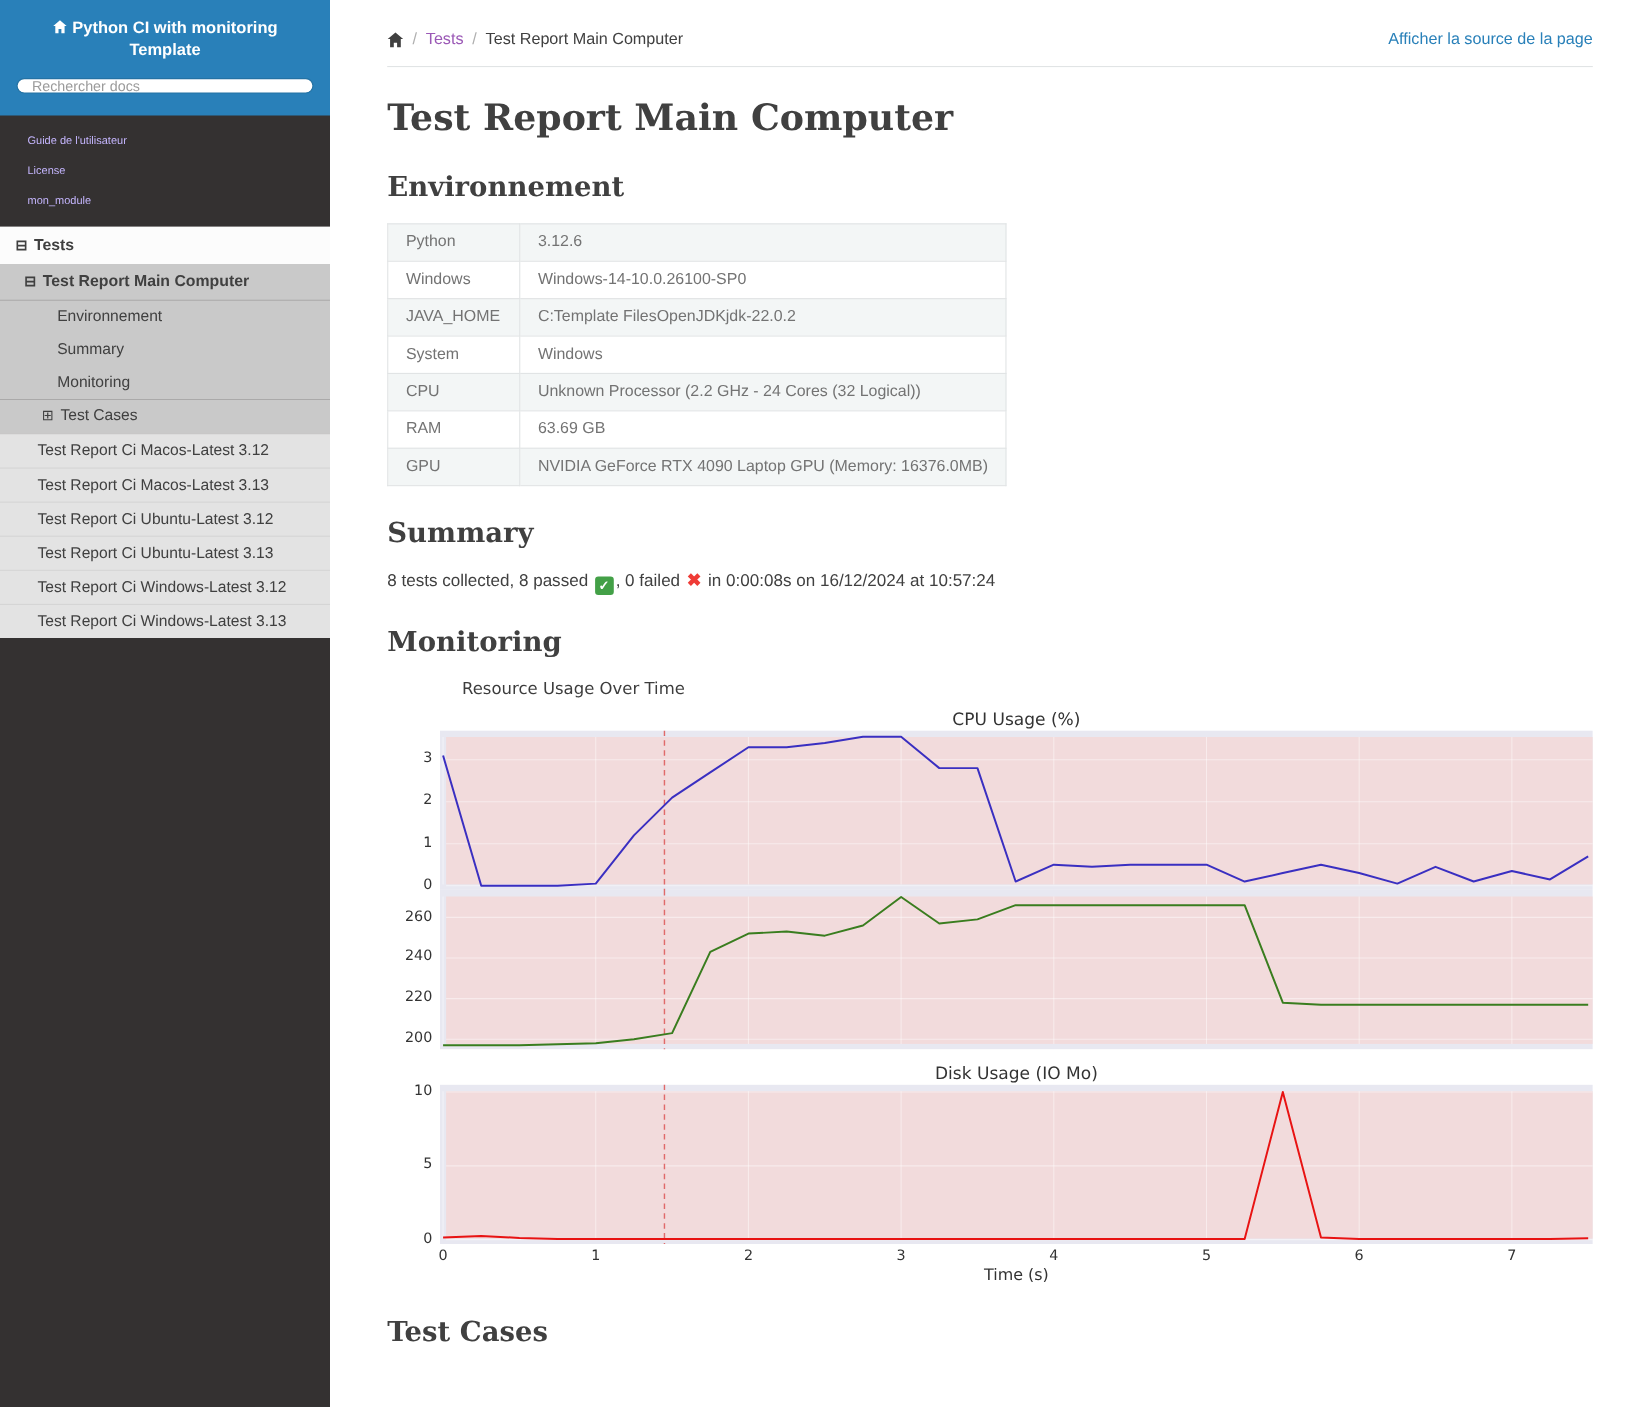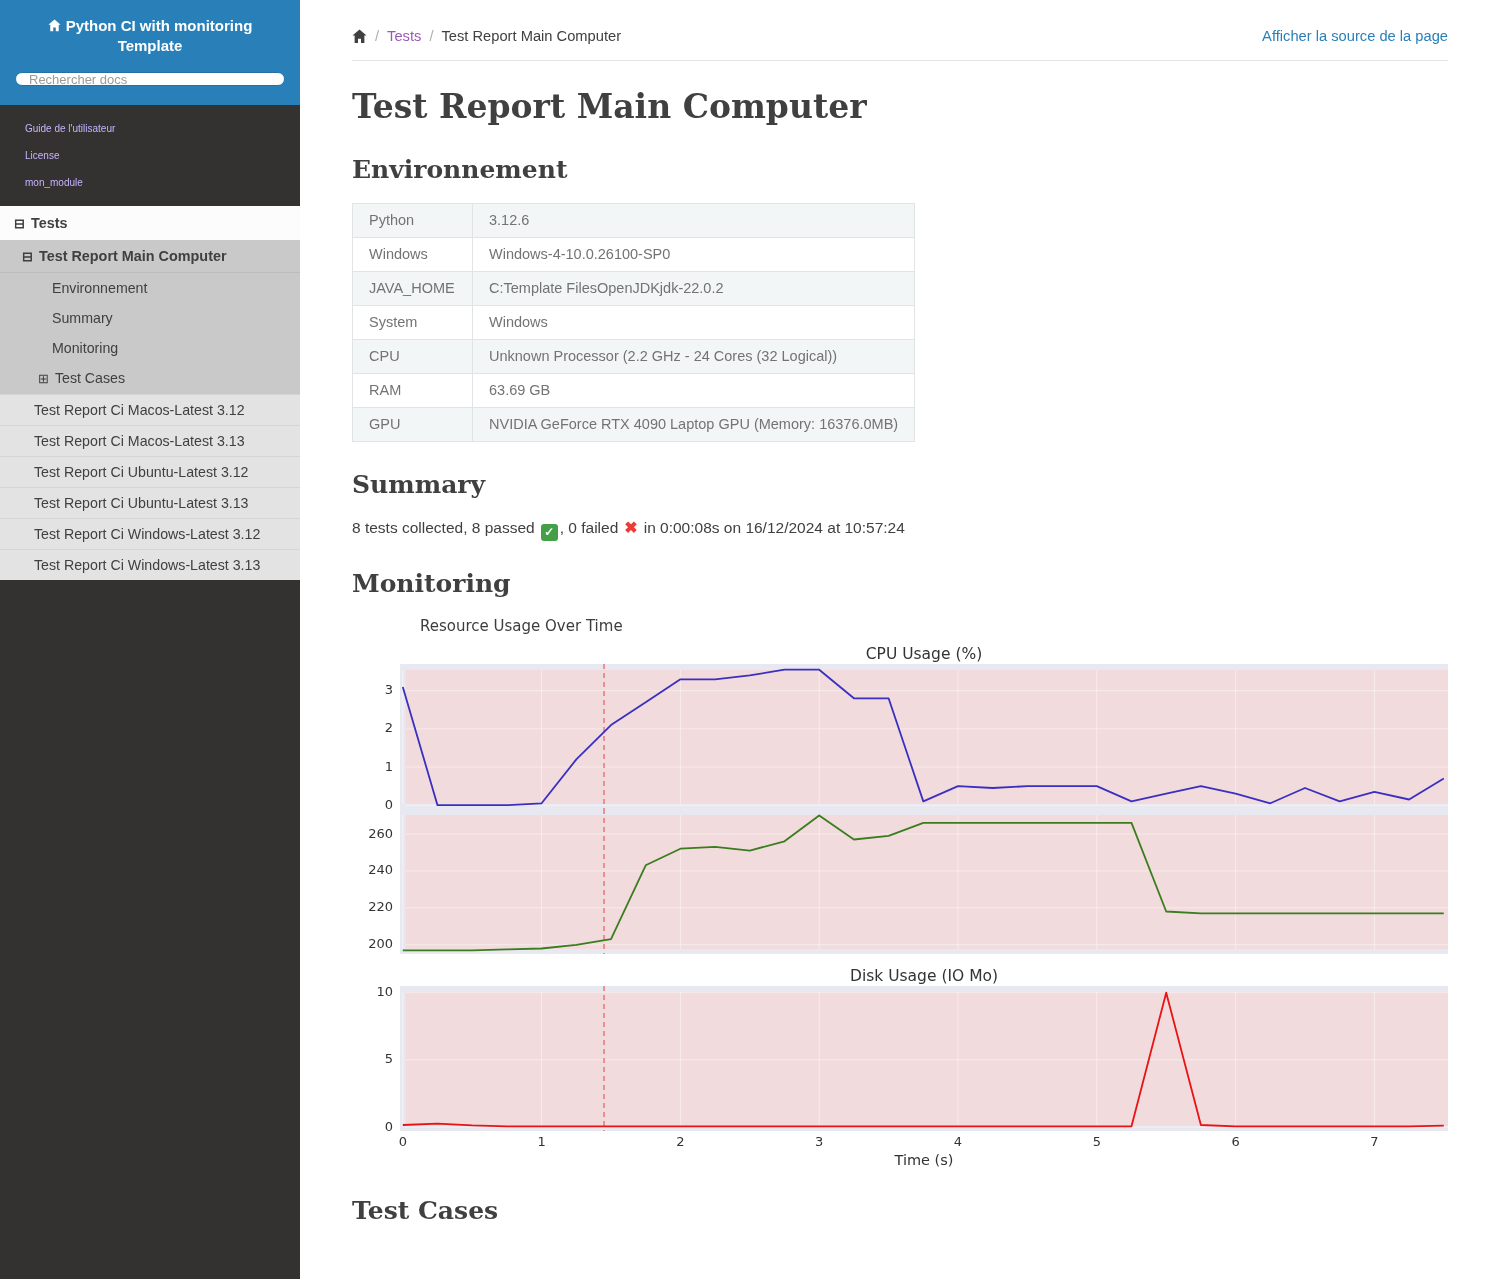--- a/index.html
+++ b/index.html
@@ -152,21 +152,21 @@
 
     <h2>Environnement</h2>
     <table class="env">
         <tbody id="env-tbody">
           <tr>
             <td>Python</td>
             <td>3.12.6</td>
           </tr>
           <tr>
             <td>Windows</td>
-            <td>Windows-4-10.0.26100-SP0</td>
+            <td>Windows-14-10.0.26100-SP0</td>
           </tr>
           <tr>
             <td>JAVA_HOME</td>
             <td>C:Template FilesOpenJDKjdk-22.0.2</td>
           </tr>
           <tr>
             <td>System</td>
             <td>Windows</td>
           </tr>
           <tr>

